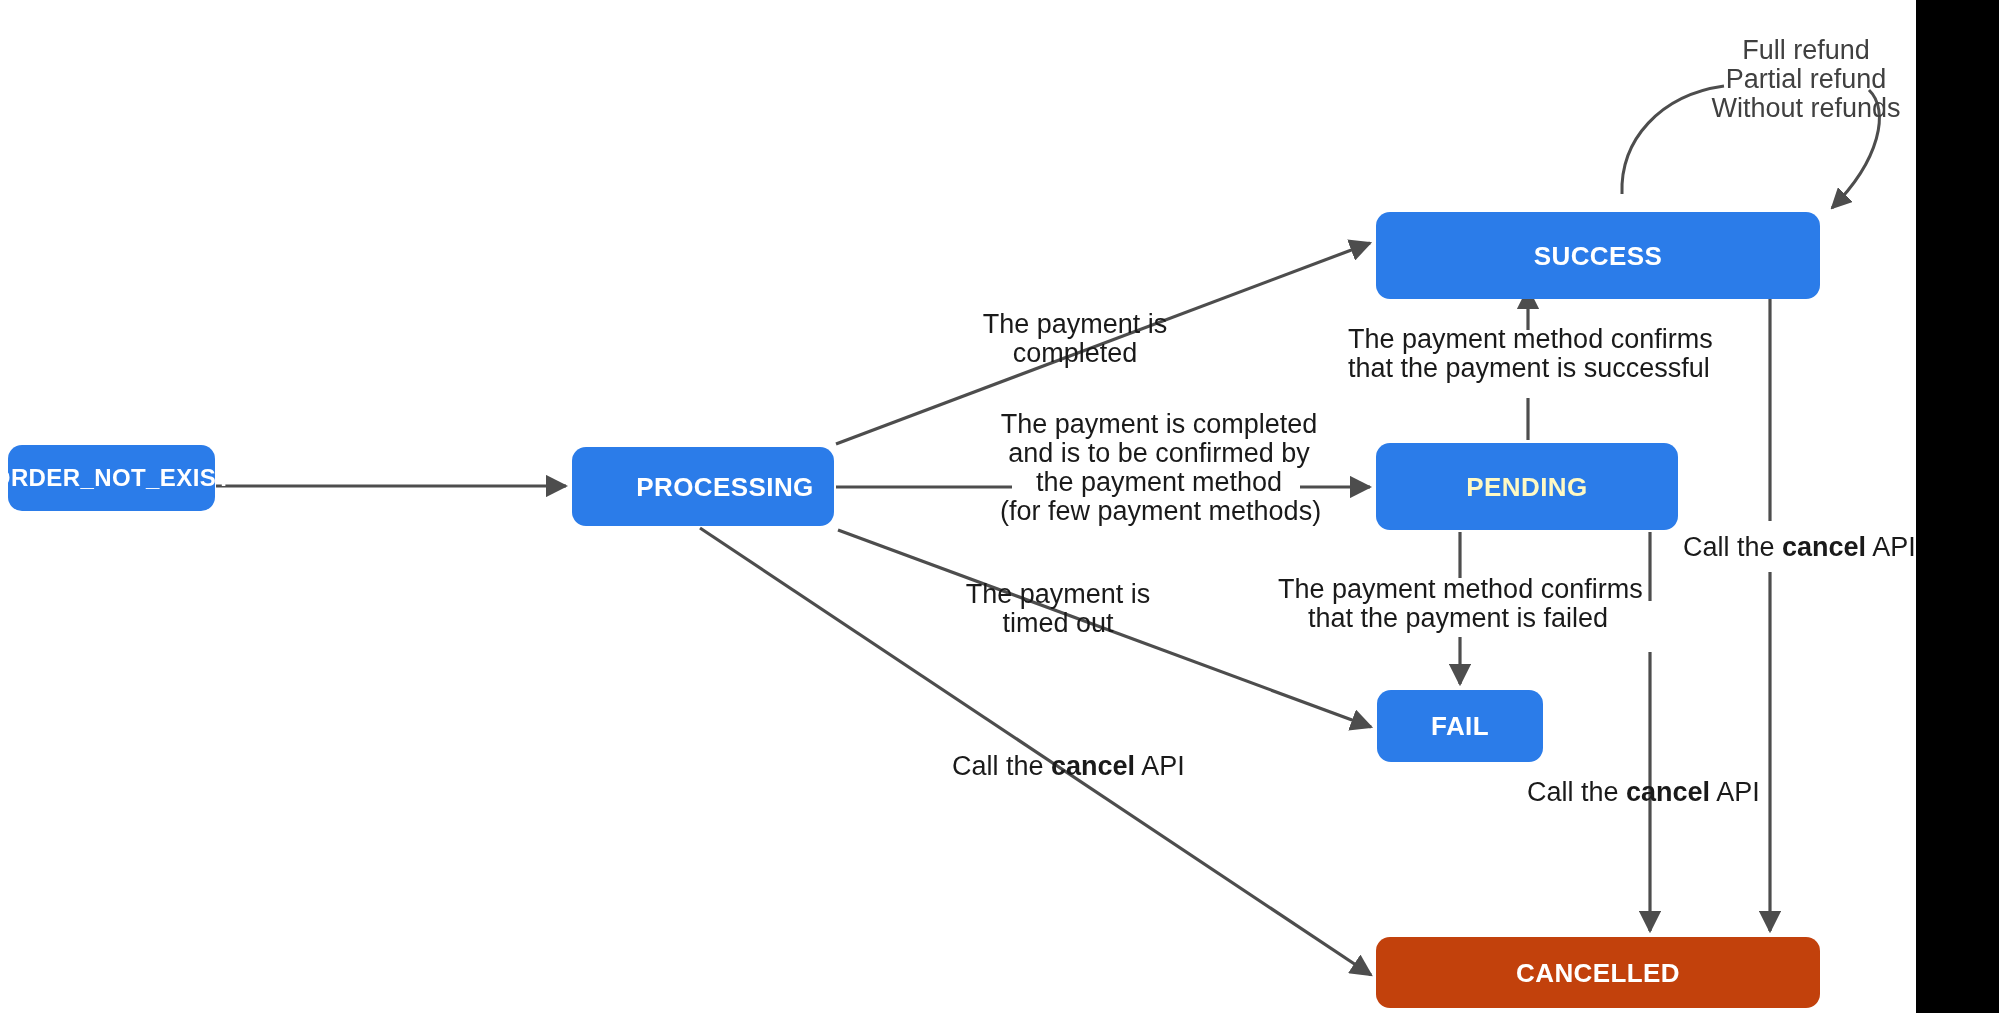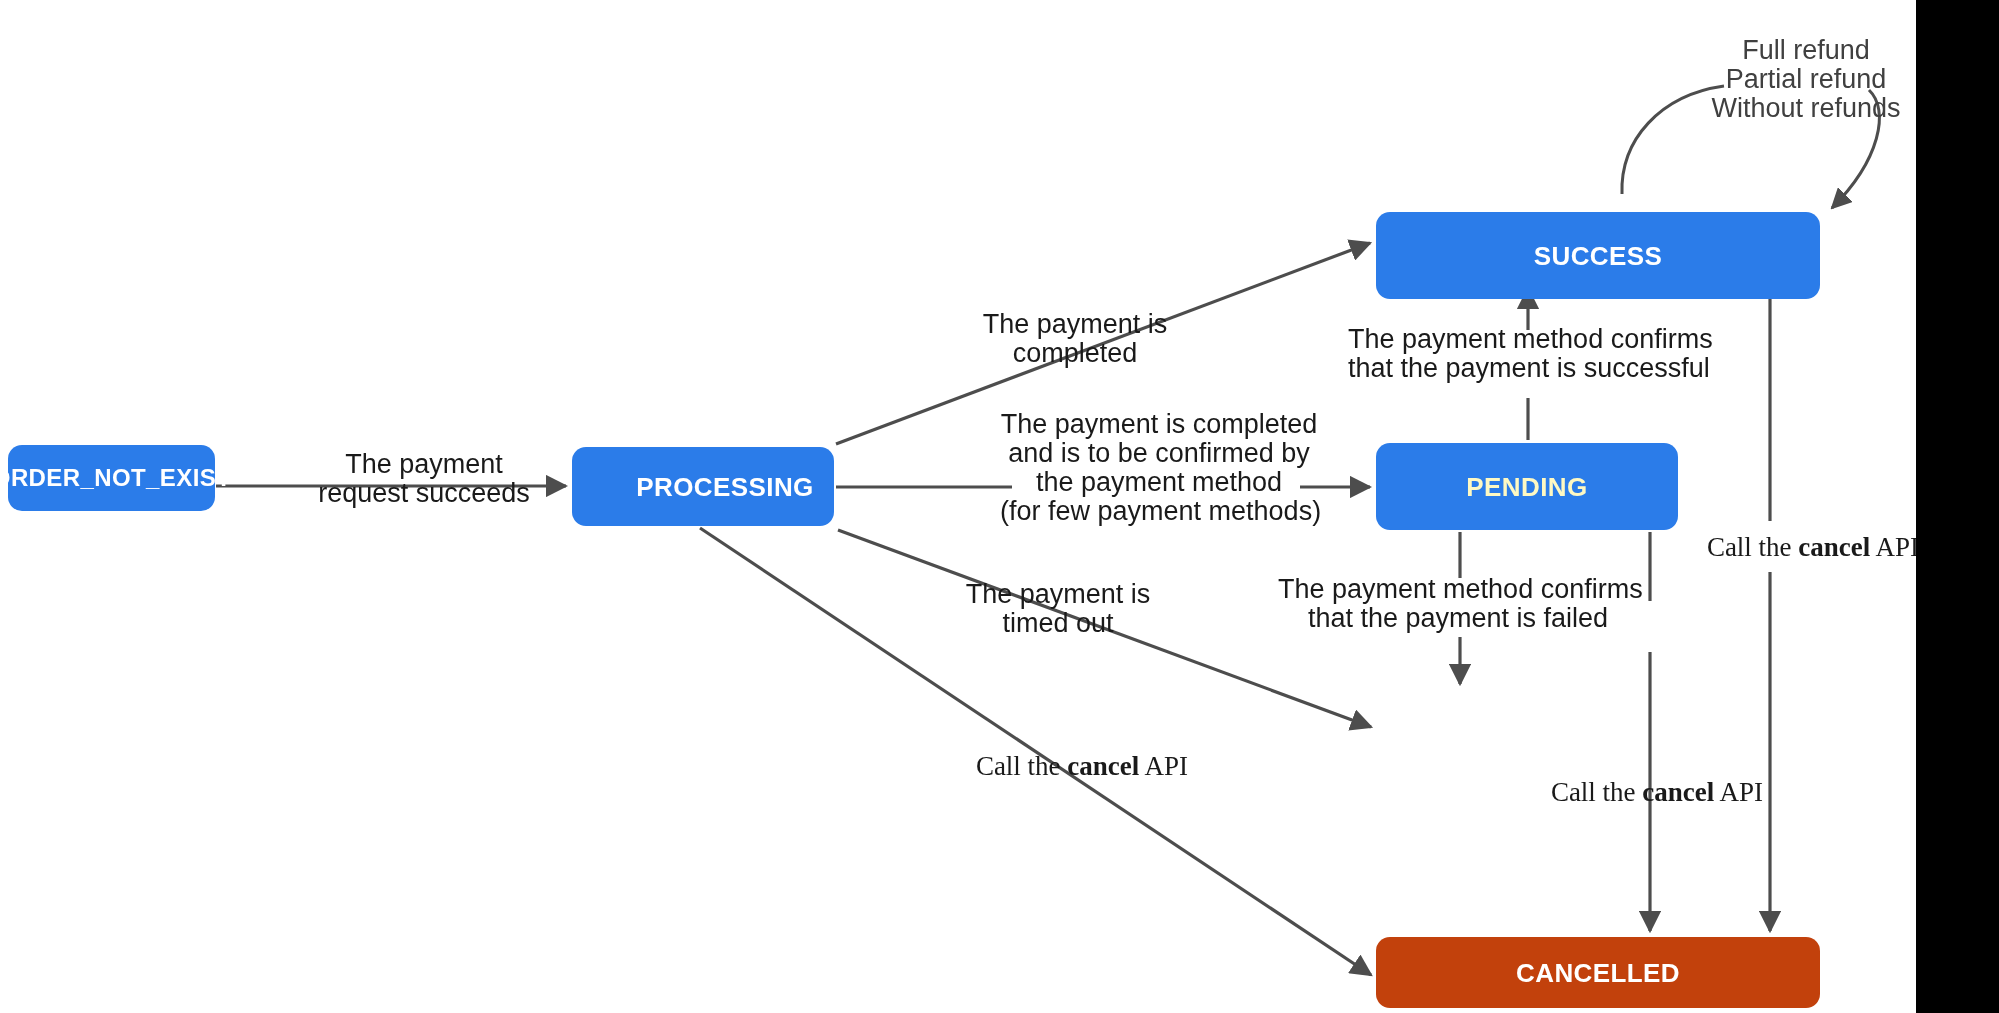--- a/index.html
+++ b/index.html
@@ -43,21 +43,21 @@
   }
   .edge-label {
     position: absolute;
     color: #1a1a1a;
     font-size: 27px;
     line-height: 1.07;
     text-align: center;
     white-space: pre;
     user-select: none;
   }
-  .edge-label.left-align { text-align: center; font-family: Liberation Serif, serif; }
+  .edge-label.left-align { text-align: left; }
   .edge-label b { font-weight: bold; }
   #right-mask {
     position: absolute;
     top: 0;
     width: 83px;
     height: 1013px;
     left: 1916px;
     background: #000000;
   }
 </style>
@@ -113,27 +113,28 @@
   </div>
 
   <div class="state-node" style="left: 1376px; top: 196px; width: 444px; height: 87px; background: rgb(43, 124, 233); color: rgb(255, 255, 255); margin-top: 16px;">
     <span class="node-label">SUCCESS</span>
   </div>
 
   <div class="state-node" style="left: 1376px; top: 443px; width: 302px; height: 87px; background: rgb(43, 124, 233); color: #fef9c3;">
     <span class="node-label">PENDING</span>
   </div>
 
+  <div class="state-node" style="left: 1377px; top: 690px; width: 166px; height: 72px; background: rgb(43, 124, 233); color: rgb(255, 255, 255);">
+    <span class="node-label">FAIL</span>
+  </div>
 
   <div class="state-node" style="left: 1376px; top: 937px; width: 444px; height: 71px; background: #c2410c; color: rgb(255, 255, 255);">
     <span class="node-label">CANCELLED</span>
   </div>
 
-  <div class="edge-label" style="left: 314px; top: 450px; width: 220px; color: rgb(26, 26, 26);">The payment
-request succeeds</div>
 
   <div class="edge-label" style="left: 970px; top: 310px; width: 210px; color: rgb(26, 26, 26);">The payment is
 completed</div>
 
   <div class="edge-label" style="left: 1000px; top: 410px; width: 318px; color: rgb(26, 26, 26);">The payment is completed
 and is to be confirmed by
 the payment method
 (for few payment methods)</div>
 
   <div class="edge-label" style="left: 948px; top: 580px; width: 220px; color: rgb(26, 26, 26);">The payment is

